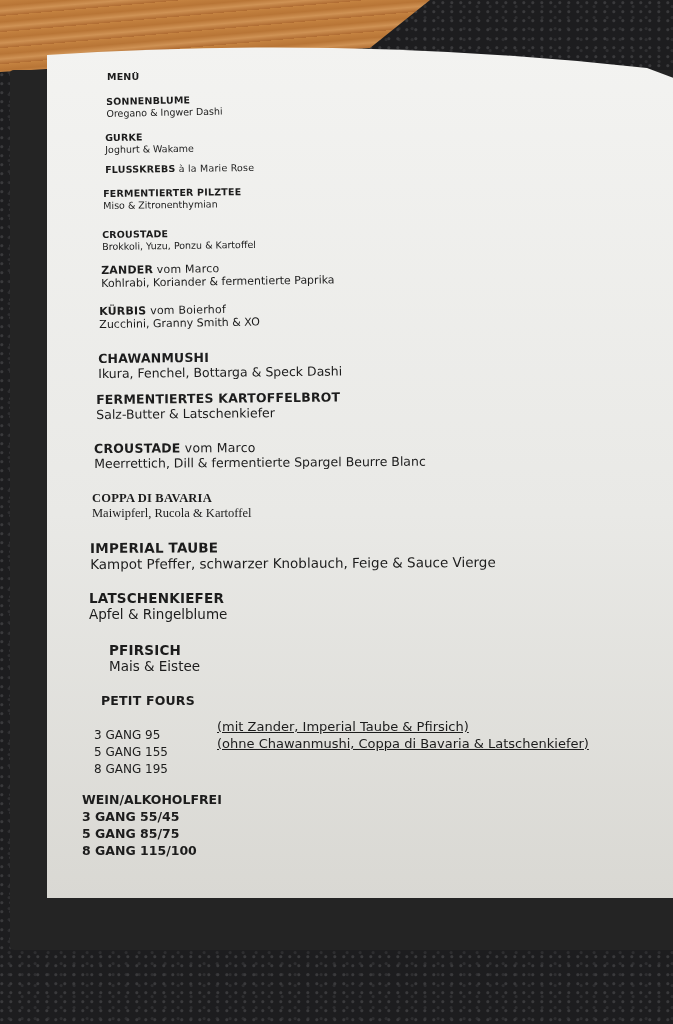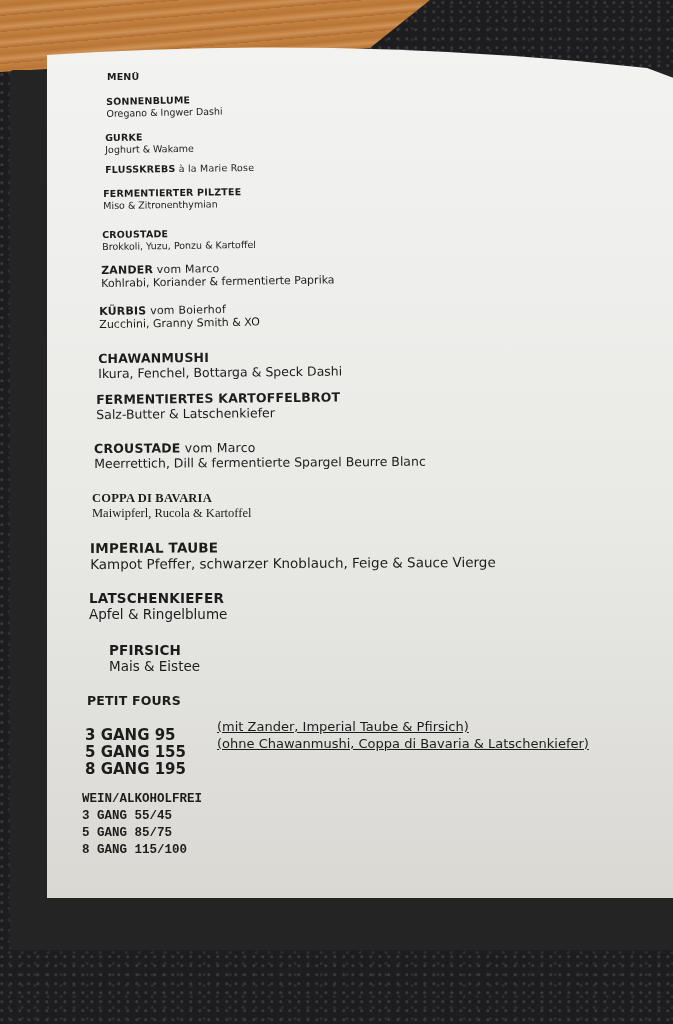--- a/index.html
+++ b/index.html
@@ -39,23 +39,23 @@
     color:#1c1c1c;
   }
   .item { position:absolute; line-height:1.22; transform-origin:left top; }
   .item .title { font-weight:bold; letter-spacing:0.2px; }
   .item .title .sub { font-weight:normal; }
   .item .desc { font-weight:normal; }
   .tiny .title, .tiny .desc { font-size:9.5px; }
   .small .title, .small .desc { font-size:11px; }
   .med .title, .med .desc { font-size:12.5px; }
   .big .title, .big .desc { font-size:13.5px; }
-  .prices { position:absolute; font-size:15px; font-weight:bold; line-height:17px; }
+  .prices { position:absolute; font-size:12px; font-weight:normal; line-height:17px;margin-left:9px; }
   .notes  { position:absolute; font-size:13px; line-height:17px;text-decoration:underline; }
-  .wine   { position:absolute; font-size:12.5px; font-weight:bold; line-height:17px;font-family:Liberation Mono, monospace; }
+  .wine   { position:absolute; font-size:12.5px; font-weight:bold; line-height:17px; }
 </style>
 </head>
 <body>
 
 <div class="mat"></div>
 <div class="wood-layer">
   <div class="wood2"></div>
 </div>
 <div class="cover"></div>
 <div class="page"></div>
@@ -128,21 +128,21 @@
   <div class="item big" style="left:89px; top:590px;">
     <div class="title">LATSCHENKIEFER</div>
     <div class="desc">Apfel &amp; Ringelblume</div>
   </div>
 
   <div class="item big" style="left:88px; top:642px;margin-left:21px;">
     <div class="title">PFIRSICH</div>
     <div class="desc">Mais &amp; Eistee</div>
   </div>
 
-  <div class="item med" style="left:87px; top:693px;">
+  <div class="item med" style="left:101px; top:693px;">
     <div class="title">PETIT FOURS</div>
   </div>
 
   <div class="prices" style="left:85px; top:727px;">
     <div>3 GANG 95</div>
     <div>5 GANG 155</div>
     <div>8 GANG 195</div>
   </div>
 
   <div class="notes" style="left:217px; top:718px;">

